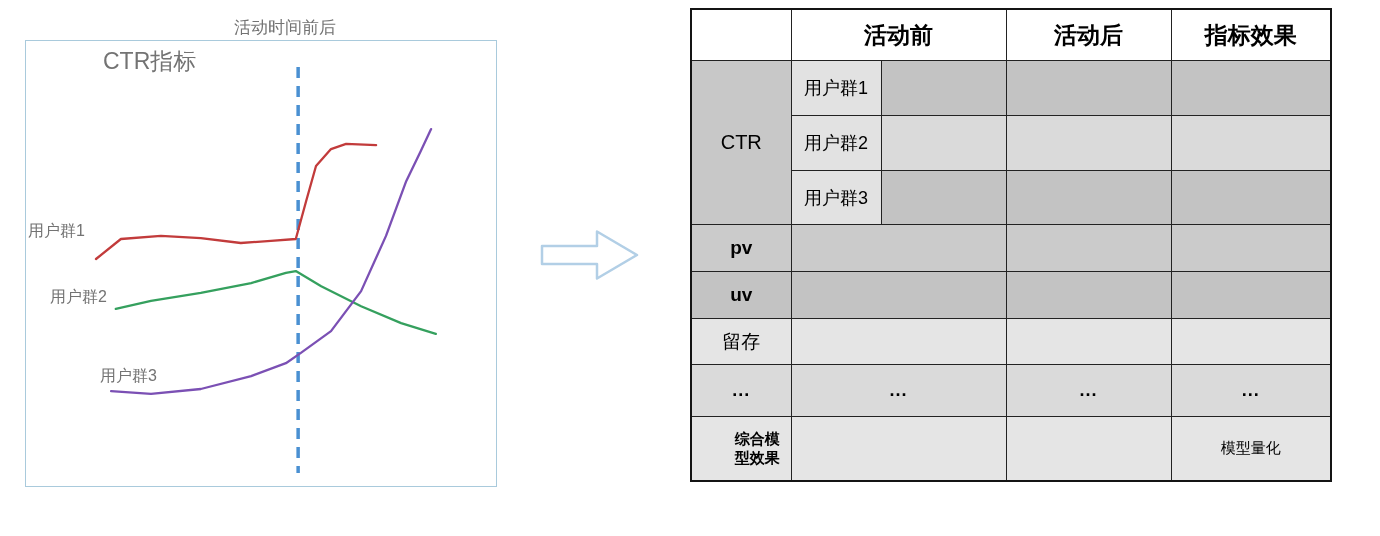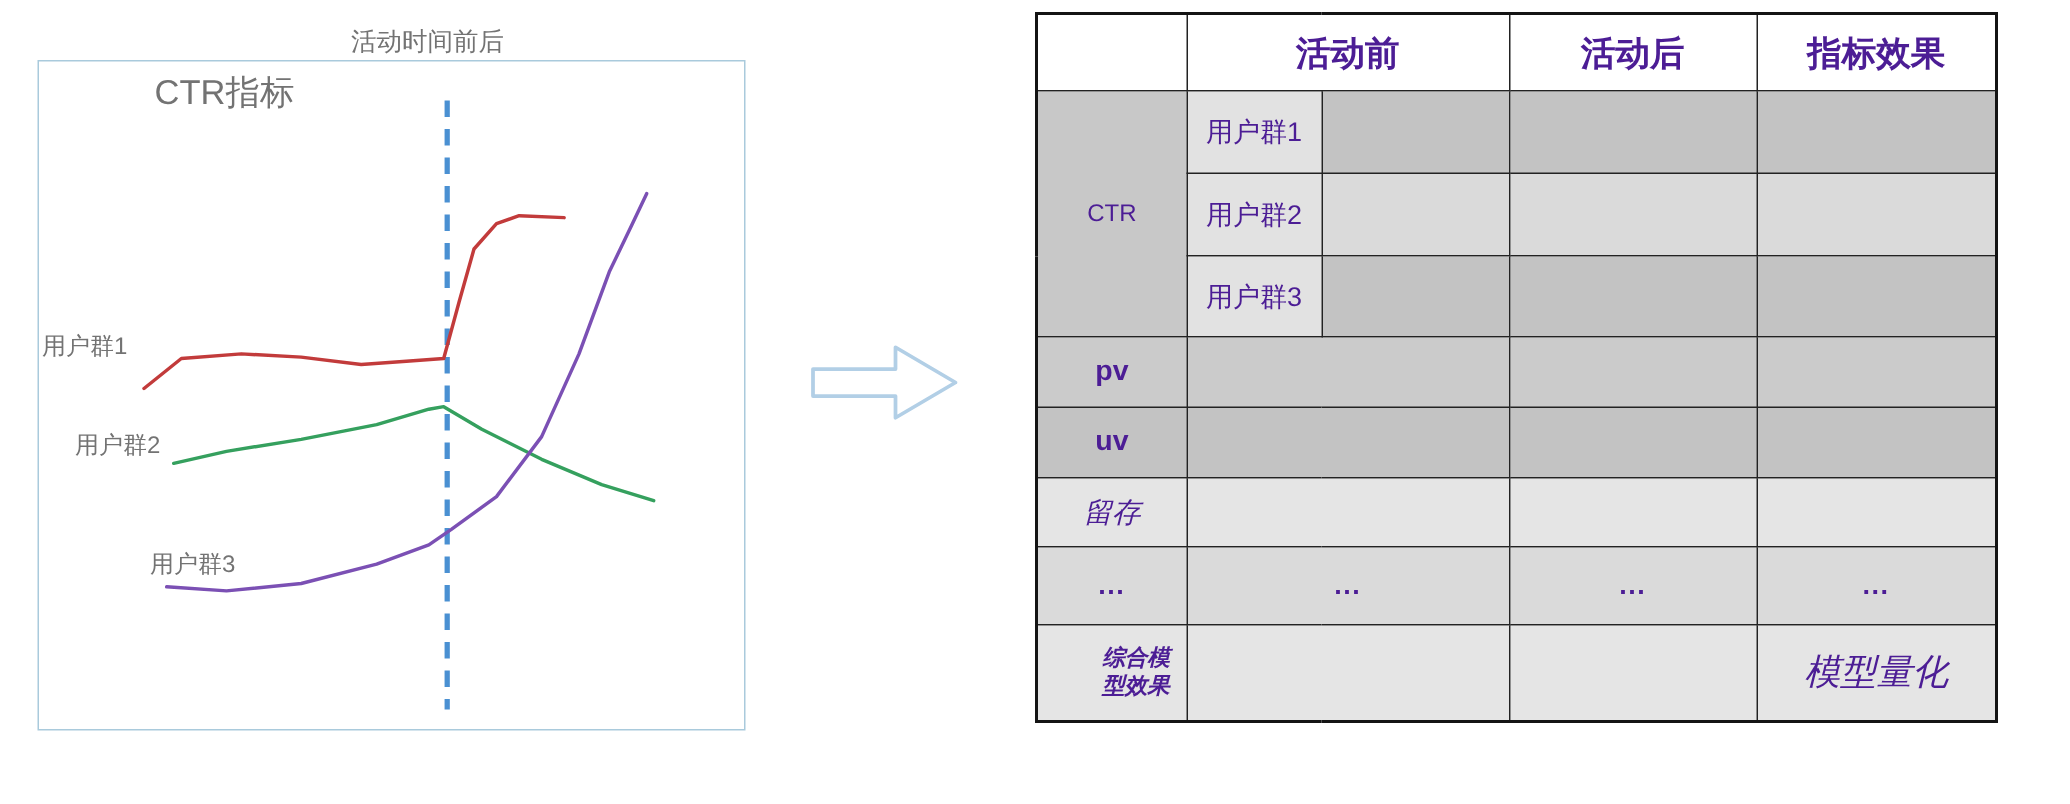--- a/index.html
+++ b/index.html
@@ -21,35 +21,35 @@
   .lbl-s3{left:100px;top:366px;font-size:16px;}
   
   .flow-arrow{position:absolute;left:540px;top:228px;width:100px;height:54px;}
   
   .metric-table{
     position:absolute;left:690px;top:8px;border-collapse:collapse;table-layout:fixed;
     border:2px solid #141414;
   }
   .metric-table th,.metric-table td{
     border:1px solid #222;text-align:center;vertical-align:middle;
-    padding:0 4px;color:#4c1d95;overflow:hidden;
+    padding:0 4px;color:#000000;overflow:hidden;
   }
   .metric-table th{background:#ffffff;font-size:23px;font-weight:bold;height:50px;}
   .c-dark{background:#c3c3c3;margin-left:40px;}
   .c-mid{background:#cbcbcb;margin-top:16px;}
   .c-light{background:#dadada;}
-  .c-xlight{background:#e5e5e5;font-style:italic;}
-  .ctr-cell{background:#c8c8c8;font-size:16px;}
+  .c-xlight{background:#e5e5e5;}
+  .ctr-cell{background:#c8c8c8;font-size:20px;}
   .sub-label{background:#e2e2e2;font-size:18px;text-align:left;padding-left:9px;}
   .metric-name{font-size:19px;font-weight:bold;}
   .ta-l{text-align:left;padding-left:10px;font-size:19px;font-weight:normal;}
   .dots{font-size:18px;font-weight:bold;letter-spacing:1px;}
   .model-label{font-size:15px;font-weight:bold;line-height:1.3;}
   .model-label span{display:inline-block;width:3.1em;margin-left:32px;}
-  .model-effect{font-size:24px;}
+  .model-effect{font-size:15px;}
 </style>
 </head>
 <body>
 
 <div class="chart-panel">
   <svg id="chart-svg" viewBox="0 0 470 445">
       <line x1="272.13" x2="272.13" y1="26" y2="432" stroke="#4a90d2" stroke-width="3.5" stroke-dasharray="11 8"></line>
       <polyline points="70.0,218.0 94.9,198.0 134.9,194.9 174.8,197.1 214.8,202.0 244.9,199.8 269.8,198.0 280.1,160.2 290.0,125.0 305.0,108.1 320.1,102.8 350.1,104.1" fill="none" stroke="#c23b3b" stroke-width="2.3" stroke-linecap="round" stroke-linejoin="round"></polyline>
       <polyline points="89.8,267.9 125.0,259.9 174.8,251.9 225.1,242.1 259.9,231.8 269.8,230.1 295.2,245.2 335.1,265.2 375.1,282.1 409.8,292.8" fill="none" stroke="#35a05e" stroke-width="2.3" stroke-linecap="round" stroke-linejoin="round"></polyline>
       <polyline points="85.1,350.2 125.0,352.9 174.8,348.0 225.1,335.1 259.9,322.2 274.9,311.9 305.0,290.1 335.1,250.1 360.0,194.9 380.2,140.2 394.8,109.9 405.1,88.1" fill="none" stroke="#7b50b4" stroke-width="2.3" stroke-linecap="round" stroke-linejoin="round"></polyline>

